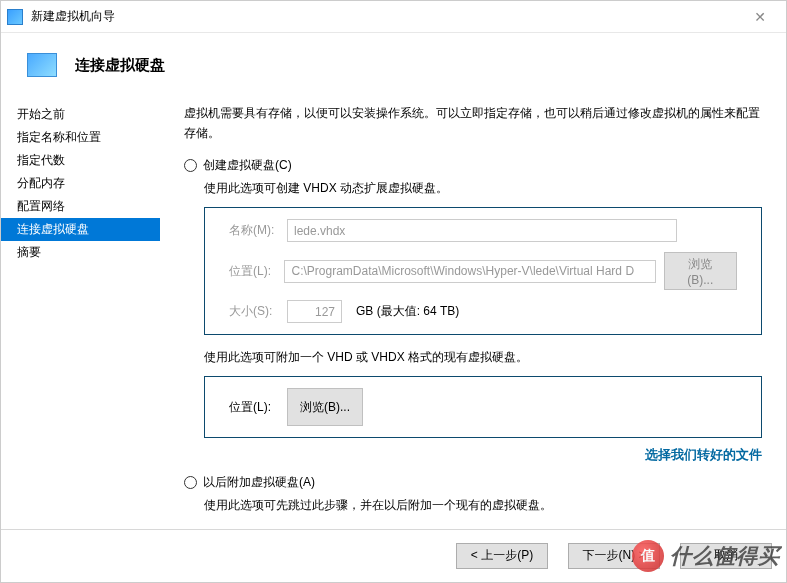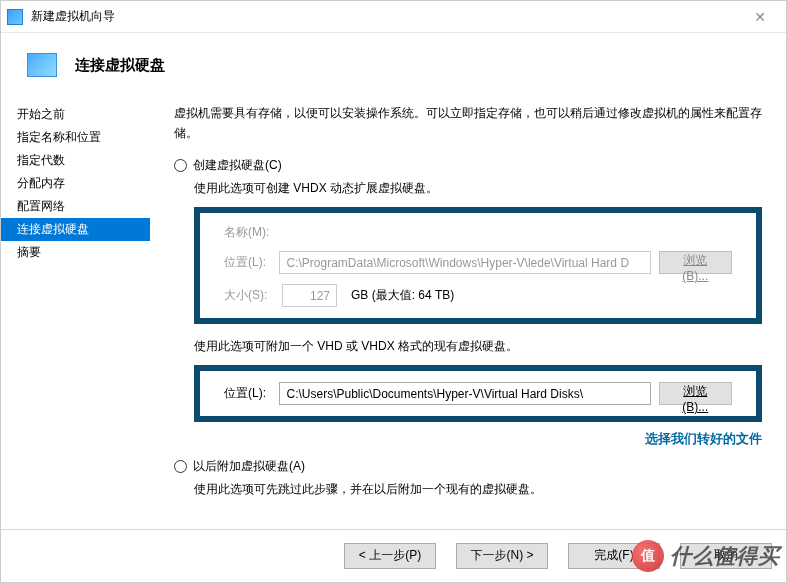--- a/index.html
+++ b/index.html
@@ -112,21 +112,21 @@
       border-radius: 50%;
     }
     .option-desc {
       margin-left: 20px;
       font-size: 12px;
       color: #000;
       margin-bottom: 10px;
     }
     .form-box {
       margin-left: 20px;
-      border: 6px solid #0c4a6e;
+      border: 1px solid #0c4a6e;
       padding: 11px 24px;
       background: #fff;
     }
     .form-row {
       display: flex;
       align-items: center;
       gap: 8px;
       margin-bottom: 10px;
     }
     .form-row:last-child { margin-bottom: 0; }
@@ -145,25 +145,24 @@
       background: #fff;
     }
     .text-input.disabled {
       background: #fff;
       color: #999;
       border-color: #ccc;
     }
     .sm-btn {
       border: 1px solid #c0c0c0;
       background: #e1e1e1;
-      height: 23px;
+      height: 38px;
       padding: 0 12px;
       font-size: 12px;
       color: #888;
-      text-decoration: underline;
     }
     .sm-btn.enabled {
       color: #000;
       background: #e1e1e1;
     }
     .unit-text {
       font-size: 12px;
       margin-left: 6px;
       color: #000;
     }
@@ -255,58 +254,57 @@
 
     <div class="option-group">
       <div class="option-head">
         <span class="radio"></span>
         <span>创建虚拟硬盘(C)</span>
       </div>
       <div class="option-desc">使用此选项可创建 VHDX 动态扩展虚拟硬盘。</div>
       <div class="form-box">
         <div class="form-row">
           <span class="form-label">名称(M):</span>
+          <input class="text-input disabled" style="width: 390px;" disabled="" value="lede.vhdx">
         </div>
         <div class="form-row">
           <span class="form-label">位置(L):</span>
           <input class="text-input disabled" style="width: 390px;" disabled="" value="C:\ProgramData\Microsoft\Windows\Hyper-V\lede\Virtual Hard D">
           <button class="sm-btn" disabled="">浏览(B)...</button>
         </div>
         <div class="form-row">
           <span class="form-label">大小(S):</span>
           <input class="text-input disabled" style="width: 55px; text-align: right;" disabled="" value="127">
           <span class="unit-text">GB (最大值: 64 TB)</span>
         </div>
       </div>
     </div>
 
     <div class="option-group" style="margin-top:14px">
       <div class="option-desc">使用此选项可附加一个 VHD 或 VHDX 格式的现有虚拟硬盘。</div>
       <div class="form-box">
         <div class="form-row">
           <span class="form-label enabled">位置(L):</span>
-          <input class="text-input" style="width: 390px;" value="C:\Users\Public\Documents\Hyper-V\Virtual Hard Disks\">
           <button class="sm-btn enabled">浏览(B)...</button>
         </div>
       </div>
       <div class="annotation">选择我们转好的文件</div>
     </div>
 
     <div class="option-group">
       <div class="option-head">
         <span class="radio"></span>
         <span>以后附加虚拟硬盘(A)</span>
       </div>
       <div class="option-desc">使用此选项可先跳过此步骤，并在以后附加一个现有的虚拟硬盘。</div>
     </div>
   </div>
 </div>
 
 <div class="footer">
   <button class="wiz-btn">&lt; 上一步(P)</button>
   <button class="wiz-btn disabled">下一步(N) &gt;</button>
-  <button class="wiz-btn">完成(F)</button>
   <button class="wiz-btn">取消</button>
   <div class="watermark">
     <div class="wm-circle">值</div>
     <div class="wm-text">什么值得买</div>
   </div>
 </div>
 
 </body></html>

